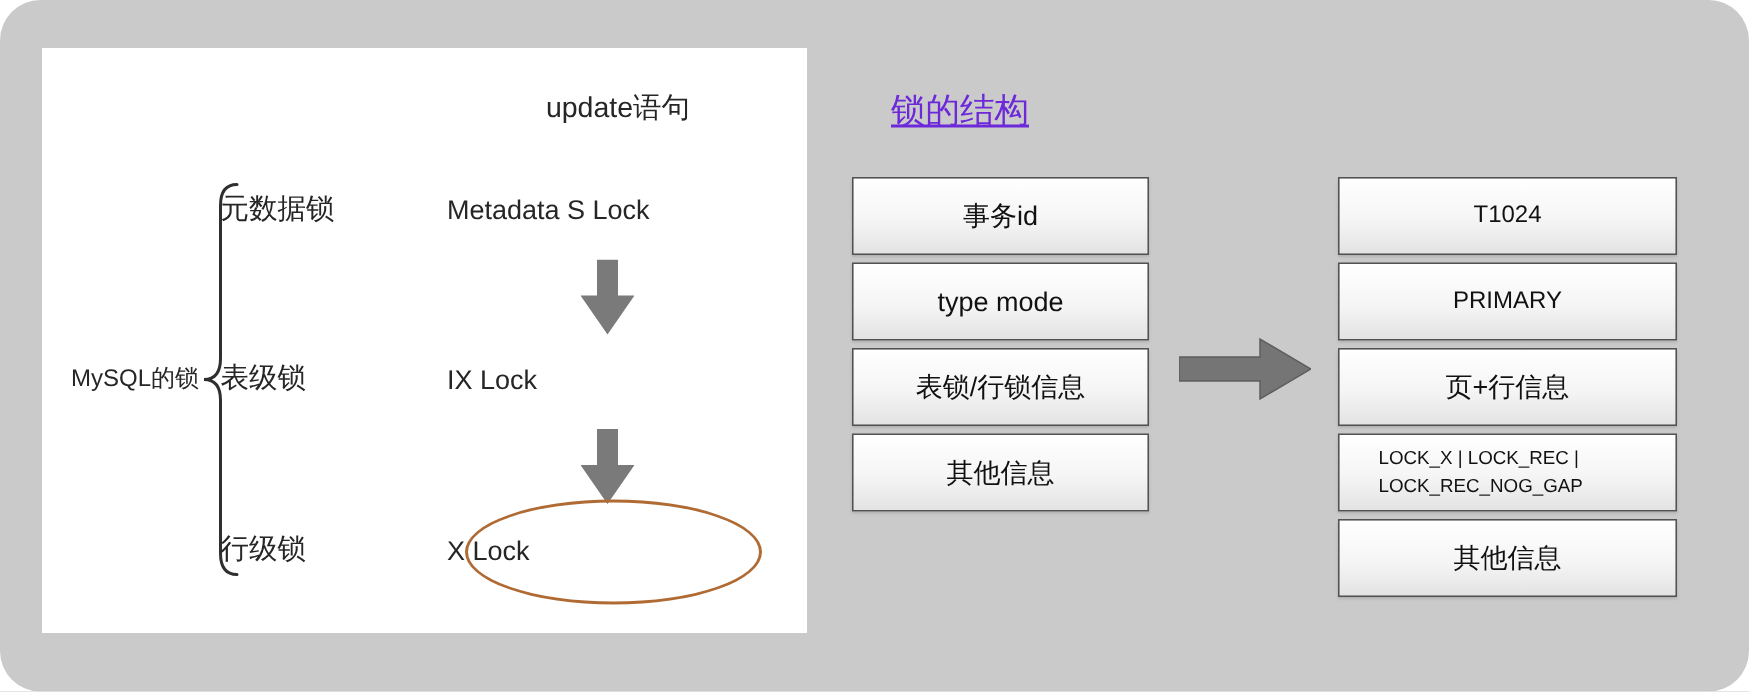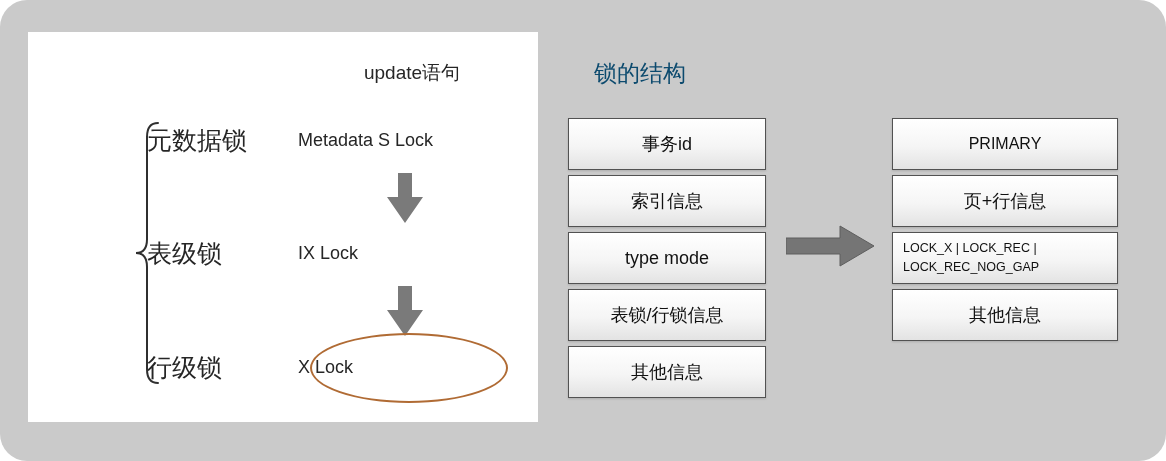--- a/index.html
+++ b/index.html
@@ -53,21 +53,21 @@
     top: 89px;
     width: 26px;
     height: 264px;
   }
   .branch-label {
     position: absolute;
     left: 119px;
     width: 130px;
     height: 36px;
     line-height: 36px;
-    font-size: 25px;
+    font-size: 19px;
     color: #262626;
     text-align: left;
     white-space: nowrap;
   }
   .branch-value {
     position: absolute;
     left: 270px;
     width: 214px;
     height: 36px;
     line-height: 36px;
@@ -95,22 +95,23 @@
     border: 2px solid #b06b34;
     border-radius: 50%;
     background: transparent;
   }
   
   .structure-title {
     position: absolute;
     left: 594px;
     top: 58px;
     font-size: 23px;
-    color: #0c4a6e;
-    white-space: nowrap;
+    color: #6d28d9;
+    white-space: nowrap;
+    text-decoration: underline;
   }
   .stack {
     position: absolute;
     top: 118px;
     display: flex;
     flex-direction: column;
     gap: 5px;
   }
   .stack-left  { left: 568px; width: 198px; }
   .stack-right { left: 892px; width: 226px; }
@@ -123,21 +124,21 @@
     align-items: center;
     justify-content: center;
     font-size: 18px;
     color: #111111;
     text-align: center;
     box-shadow: 0 1px 2px rgba(0,0,0,0.15);
   }
   .cell.small-text {
     justify-content: flex-start;
     text-align: left;
-    padding: 0 10px;
+    padding: 0 26px;
     font-size: 12.5px;
     line-height: 1.55;
     color: #111111;
   }
   .cell.latin { font-size: 16px; }
   .big-right-arrow {
     position: absolute;
     left: 786px;
     top: 225px;
     width: 88px;
@@ -146,20 +147,21 @@
 </style>
 </head>
 <body>
 
 <div class="canvas">
 
   <div class="panel">
 
     <div class="update-label">update语句</div>
 
+    <div class="root-label">MySQL的锁</div>
 
     <svg class="brace" viewBox="0 0 26 264" xmlns="http://www.w3.org/2000/svg">
       <path d="M 24,2 Q 13,2 13,16 L 13,118 Q 13,132 2,132 Q 13,132 13,146 L 13,248 Q 13,262 24,262" fill="none" stroke="#2f2f2f" stroke-width="2" stroke-linecap="round"></path>
     </svg>
 
     <div class="branch-label row1">元数据锁</div>
     <div class="branch-value row1">Metadata S Lock</div>
 
     <svg class="down-arrow a1" viewBox="0 0 36 50" xmlns="http://www.w3.org/2000/svg">
       <polygon points="11,0 25,0 25,24 36,24 18,50 0,24 11,24" fill="#7a7a7a"></polygon>
@@ -174,30 +176,30 @@
 
     <div class="highlight-ellipse"></div>
     <div class="branch-label row3">行级锁</div>
     <div class="branch-value row3">X Lock</div>
   </div>
 
   <div class="structure-title">锁的结构</div>
 
   <div class="stack stack-left">
     <div class="cell">事务id</div>
-    <div class="cell">索引信息</div>
     <div class="cell">type mode</div>
     <div class="cell">表锁/行锁信息</div>
     <div class="cell">其他信息</div>
   </div>
 
   <svg class="big-right-arrow" viewBox="0 0 88 42" xmlns="http://www.w3.org/2000/svg">
     <polygon points="0,13 54,13 54,1 88,21 54,41 54,29 0,29" fill="#757575" stroke="#5e5e5e" stroke-width="1"></polygon>
   </svg>
 
   <div class="stack stack-right">
+    <div class="cell latin">T1024</div>
     <div class="cell latin">PRIMARY</div>
     <div class="cell">页+行信息</div>
     <div class="cell small-text">LOCK_X | LOCK_REC | LOCK_REC_NOG_GAP</div>
     <div class="cell">其他信息</div>
   </div>
 
 </div>
 
 </body></html>

